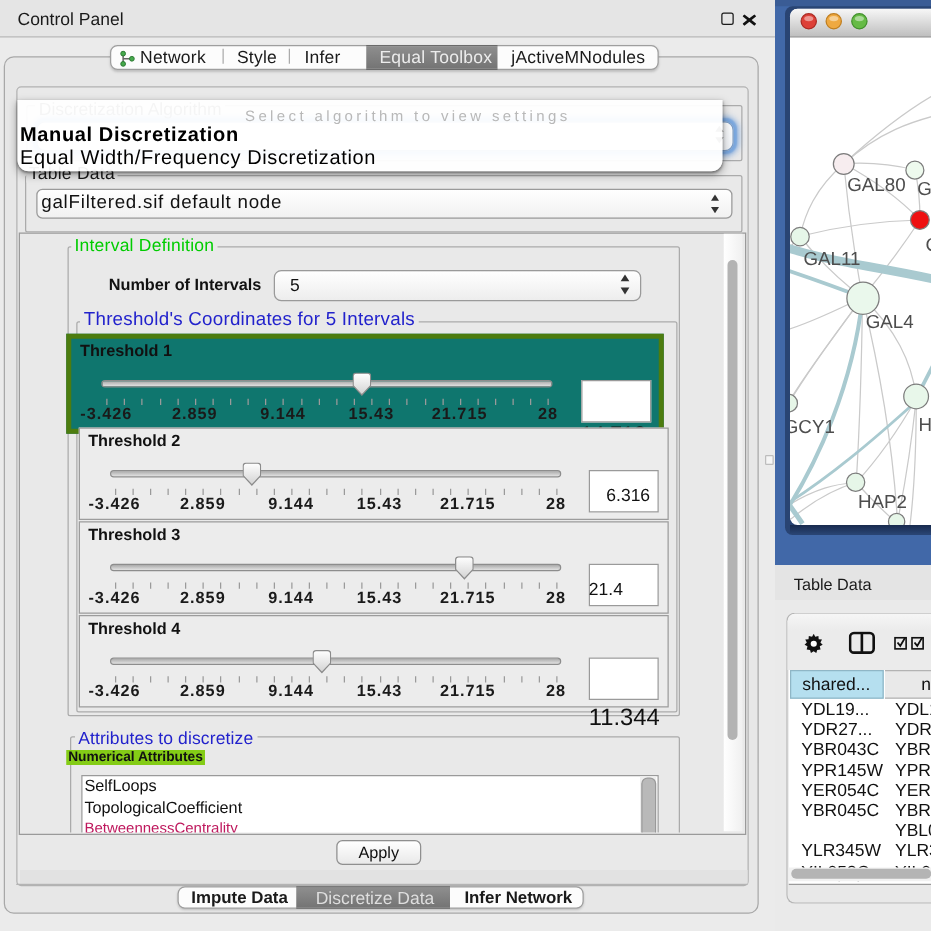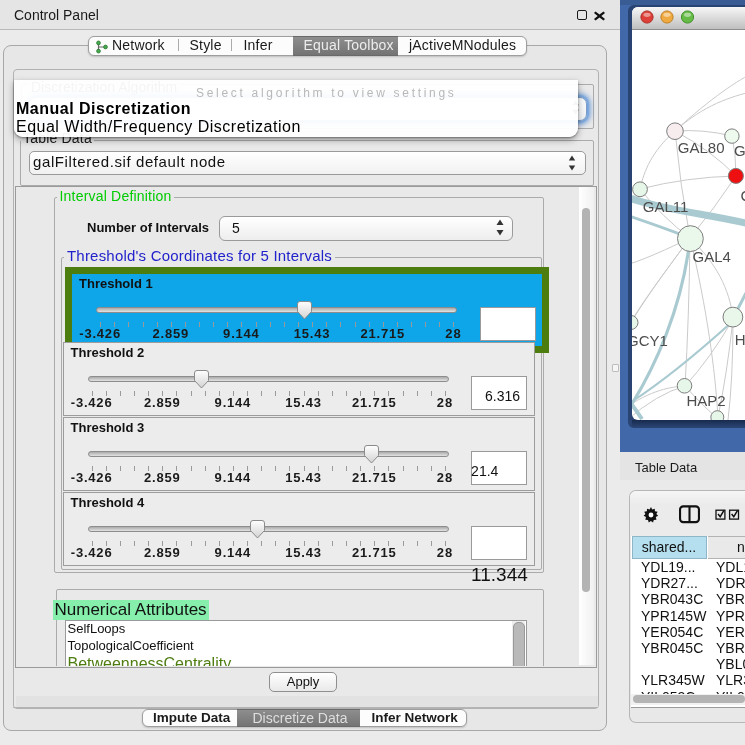--- a/index.html
+++ b/index.html
@@ -64,21 +64,21 @@
 <div class="abs" style="left:218.5px;top:215.5px;width:292px;height:23px;background:linear-gradient(#ffffff,#ededed);border:1px solid #9a9a9a;border-radius:6px;"></div>
 <div class="abs" style="left:232px;top:219.5px;font-size:14px;color:#111;">5</div>
 <svg class="abs" style="left:495px;top:217.5px;" width="10" height="19" viewBox="0 0 10 19">
   <path d="M5 1.5 L8.5 7 L1.5 7 Z" fill="#333"></path>
   <path d="M5 17.5 L8.5 12 L1.5 12 Z" fill="#333"></path>
 </svg>
 
 <div class="abs" style="left:60.5px;top:257px;width:479px;height:311px;border:1px solid #ababab;border-radius:2px;"></div>
 <div class="abs" style="left:64px;top:246.5px;font-size:15px;letter-spacing:0.2px;color:#2222cc;background:#e9e9e9;padding:0 3px;">Threshold's Coordinates for 5 Intervals</div>
 
-<div class="abs" style="left:65px;top:266.5px;width:470px;height:72px;background:#0ea5e9;border:7px solid #4d7c0f;">
+<div class="abs" style="left:53px;top:266.5px;width:470px;height:72px;background:#0f766e;border:4px solid #4d7c0f;">
     <div style="position:absolute;left:7px;top:2px;font-size:13px;font-weight:bold;color:#111;">Threshold 1</div>
     <div style="position:absolute;left:24.4px;top:33.5px;width:359px;height:3.5px;background:linear-gradient(#ababab,#e2e2e2);border:1px solid #8d8d8d;border-radius:3px;"></div>
     <div style="position:absolute;left:28.1px;top:48px;width:1px;height:5px;background:#9a9a9a;"></div>
     <div style="position:absolute;left:42.2px;top:48px;width:1px;height:5px;background:#9a9a9a;"></div>
     <div style="position:absolute;left:56.4px;top:48px;width:1px;height:5px;background:#9a9a9a;"></div>
     <div style="position:absolute;left:70.5px;top:48px;width:1px;height:5px;background:#9a9a9a;"></div>
     <div style="position:absolute;left:84.6px;top:48px;width:1px;height:5px;background:#9a9a9a;"></div>
     <div style="position:absolute;left:98.8px;top:48px;width:1px;height:5px;background:#9a9a9a;"></div>
     <div style="position:absolute;left:112.9px;top:48px;width:1px;height:5px;background:#9a9a9a;"></div>
     <div style="position:absolute;left:127.0px;top:48px;width:1px;height:5px;background:#9a9a9a;"></div>
@@ -255,25 +255,26 @@
         </linearGradient>
       </defs>
       <path d="M3 0.5 L12 0.5 Q14.5 0.5 14.5 3 L14.5 10.5 L7.5 18 L0.5 10.5 L0.5 3 Q0.5 0.5 3 0.5 Z" fill="url(#th4)" stroke="#8b8b8b" stroke-width="1"></path>
     </svg>
     <div style="position:absolute;left:407.6px;top:33.5px;width:54px;height:31.5px;background:#fff;border:1px solid #9a9a9a;"></div>
     <div style="position:absolute;left:407.6px;top:45.5px;width:49px;text-align:right;font-size:19px;color:#111;margin-top:26px;">11.344</div>
   </div>
 
 <div class="abs" style="left:0;top:0;width:620px;height:665.5px;overflow:hidden;pointer-events:none;">
   <div class="abs" style="left:56px;top:589px;width:486px;height:200px;border:1px solid #ababab;border-radius:2px;"></div>
-  <div class="abs" style="left:52.5px;top:600.3px;font-size:17px;font-weight:normal;color:#111;background:#86efac;padding:0 2px;">Numerical Attributes</div>
+  <div class="abs" style="left:59.5px;top:581.5px;font-size:14px;letter-spacing:0.1px;color:#2222cc;background:#e9e9e9;padding:0 3px;">Attributes to discretize</div>
+  <div class="abs" style="left:52.5px;top:600.3px;font-size:11px;font-weight:bold;color:#111;background:#84cc16;padding:0 2px;">Numerical Attributes</div>
   <div class="abs" style="left:64.6px;top:619.8px;width:460px;height:70px;background:#ffffff;border:1px solid #9a9a9a;"></div>
   <div class="abs" style="left:67.5px;top:621.2px;font-size:13px;color:#111;">SelfLoops</div>
   <div class="abs" style="left:67.5px;top:637.9px;font-size:13px;color:#111;">TopologicalCoefficient</div>
-  <div class="abs" style="left:67.5px;top:654.6px;font-size:16px;color:#4d7c0f;">BetweennessCentrality</div>
+  <div class="abs" style="left:67.5px;top:654.6px;font-size:12px;color:#be185d;">BetweennessCentrality</div>
   <div class="abs" style="left:511.5px;top:620.8px;width:13px;height:68px;background:#eeeeee;"></div>
   <div class="abs" style="left:513px;top:621.8px;width:10px;height:66px;background:#b9b9b9;border:1px solid #999;border-radius:5px;"></div>
 </div>
 
 <div class="abs" style="left:15.5px;top:695.5px;width:582px;height:11.5px;background:#e2e2e2;"></div>
 <div class="abs" style="left:13px;top:706.5px;width:585px;height:1px;background:#b4b4b4;"></div>
 <div class="abs" style="left:269px;top:672px;width:66px;height:18px;background:linear-gradient(#ffffff,#e9e9e9);border:1px solid #8f8f8f;border-radius:5px;text-align:center;font-size:13px;color:#111;line-height:17px;">Apply</div>
 
 <div class="abs" style="left:142px;top:708.5px;width:323px;height:16px;background:#fcfcfc;border:1px solid #9e9e9e;border-radius:6px;box-shadow:0 1px 2px rgba(0,0,0,0.18);"></div>
 <div class="abs" style="left:237px;top:708.5px;width:123px;height:16px;background:linear-gradient(#8e8e8e,#747474);border-top:1px solid #6a6a6a;border-bottom:1px solid #6a6a6a;"></div>

